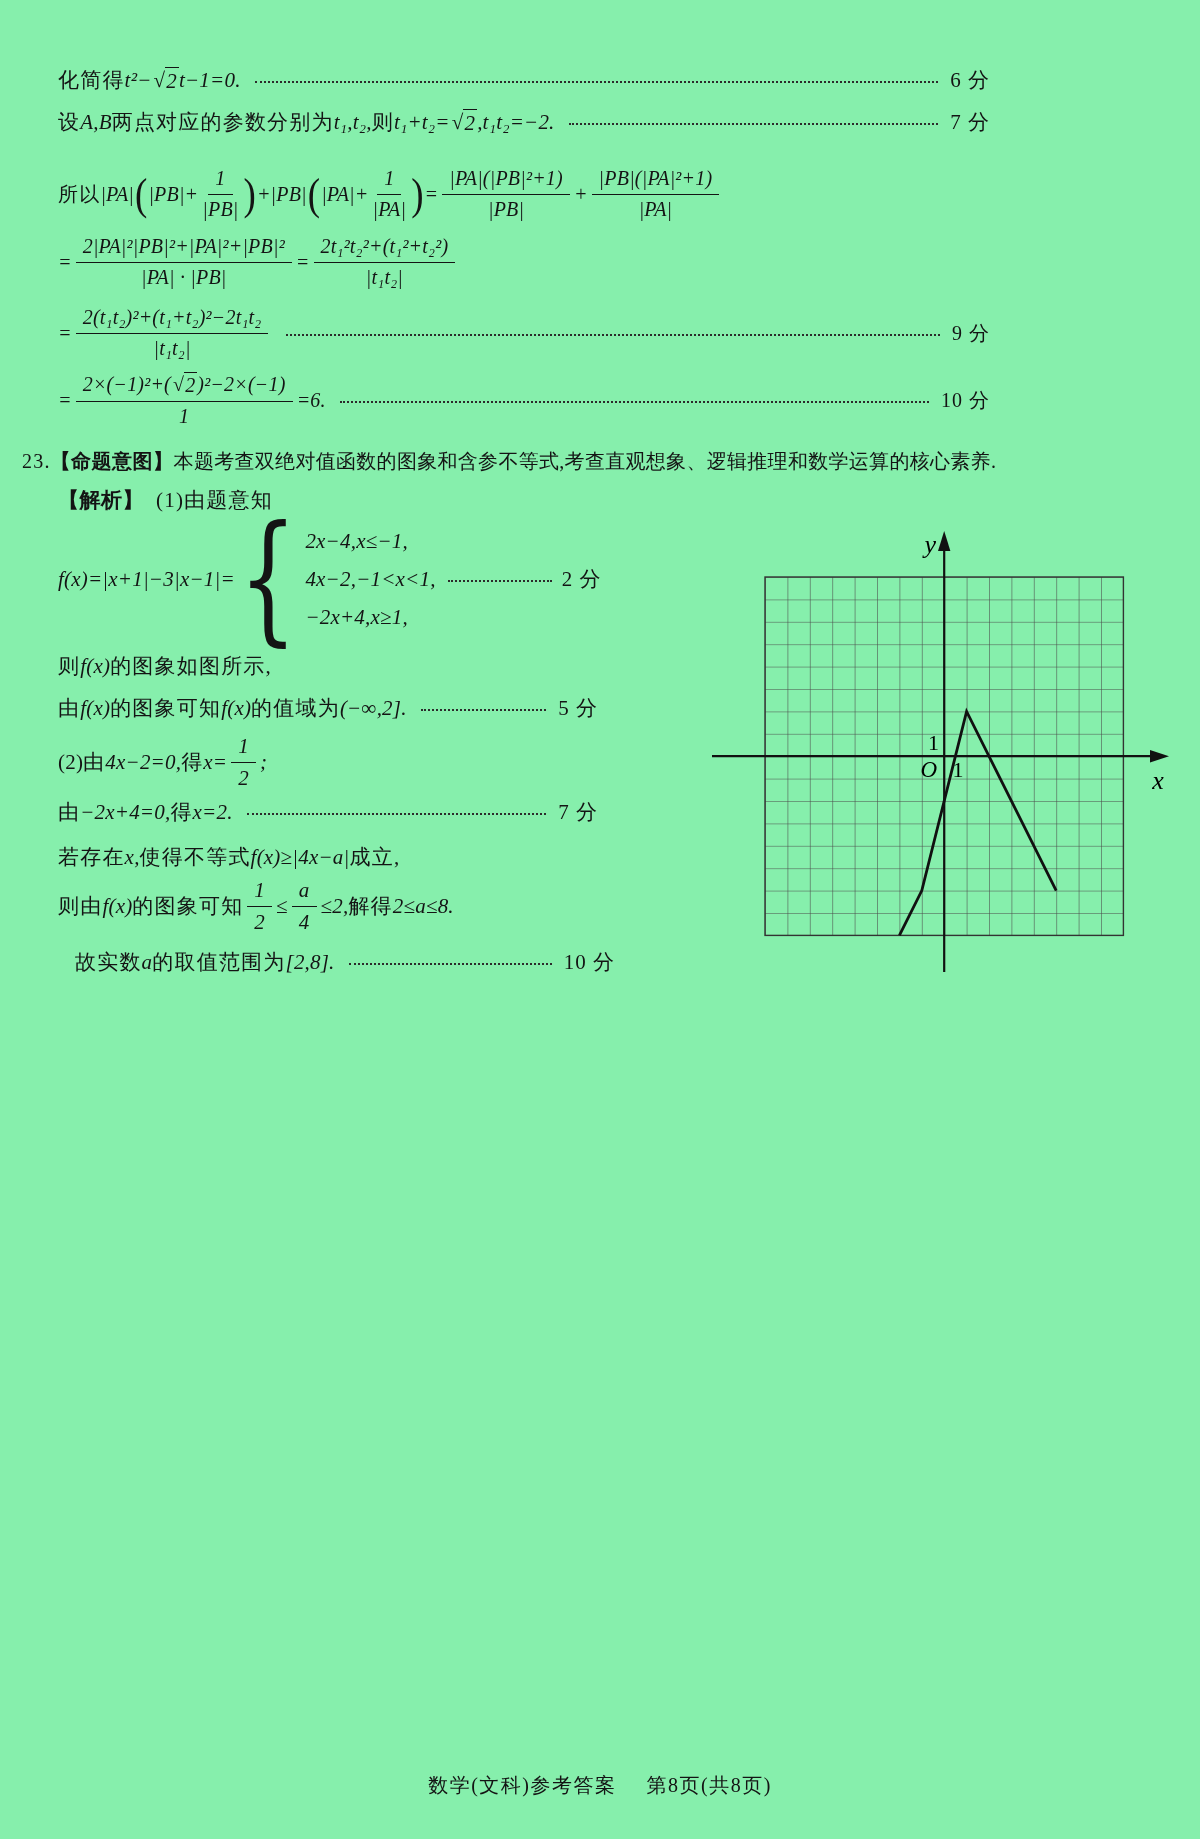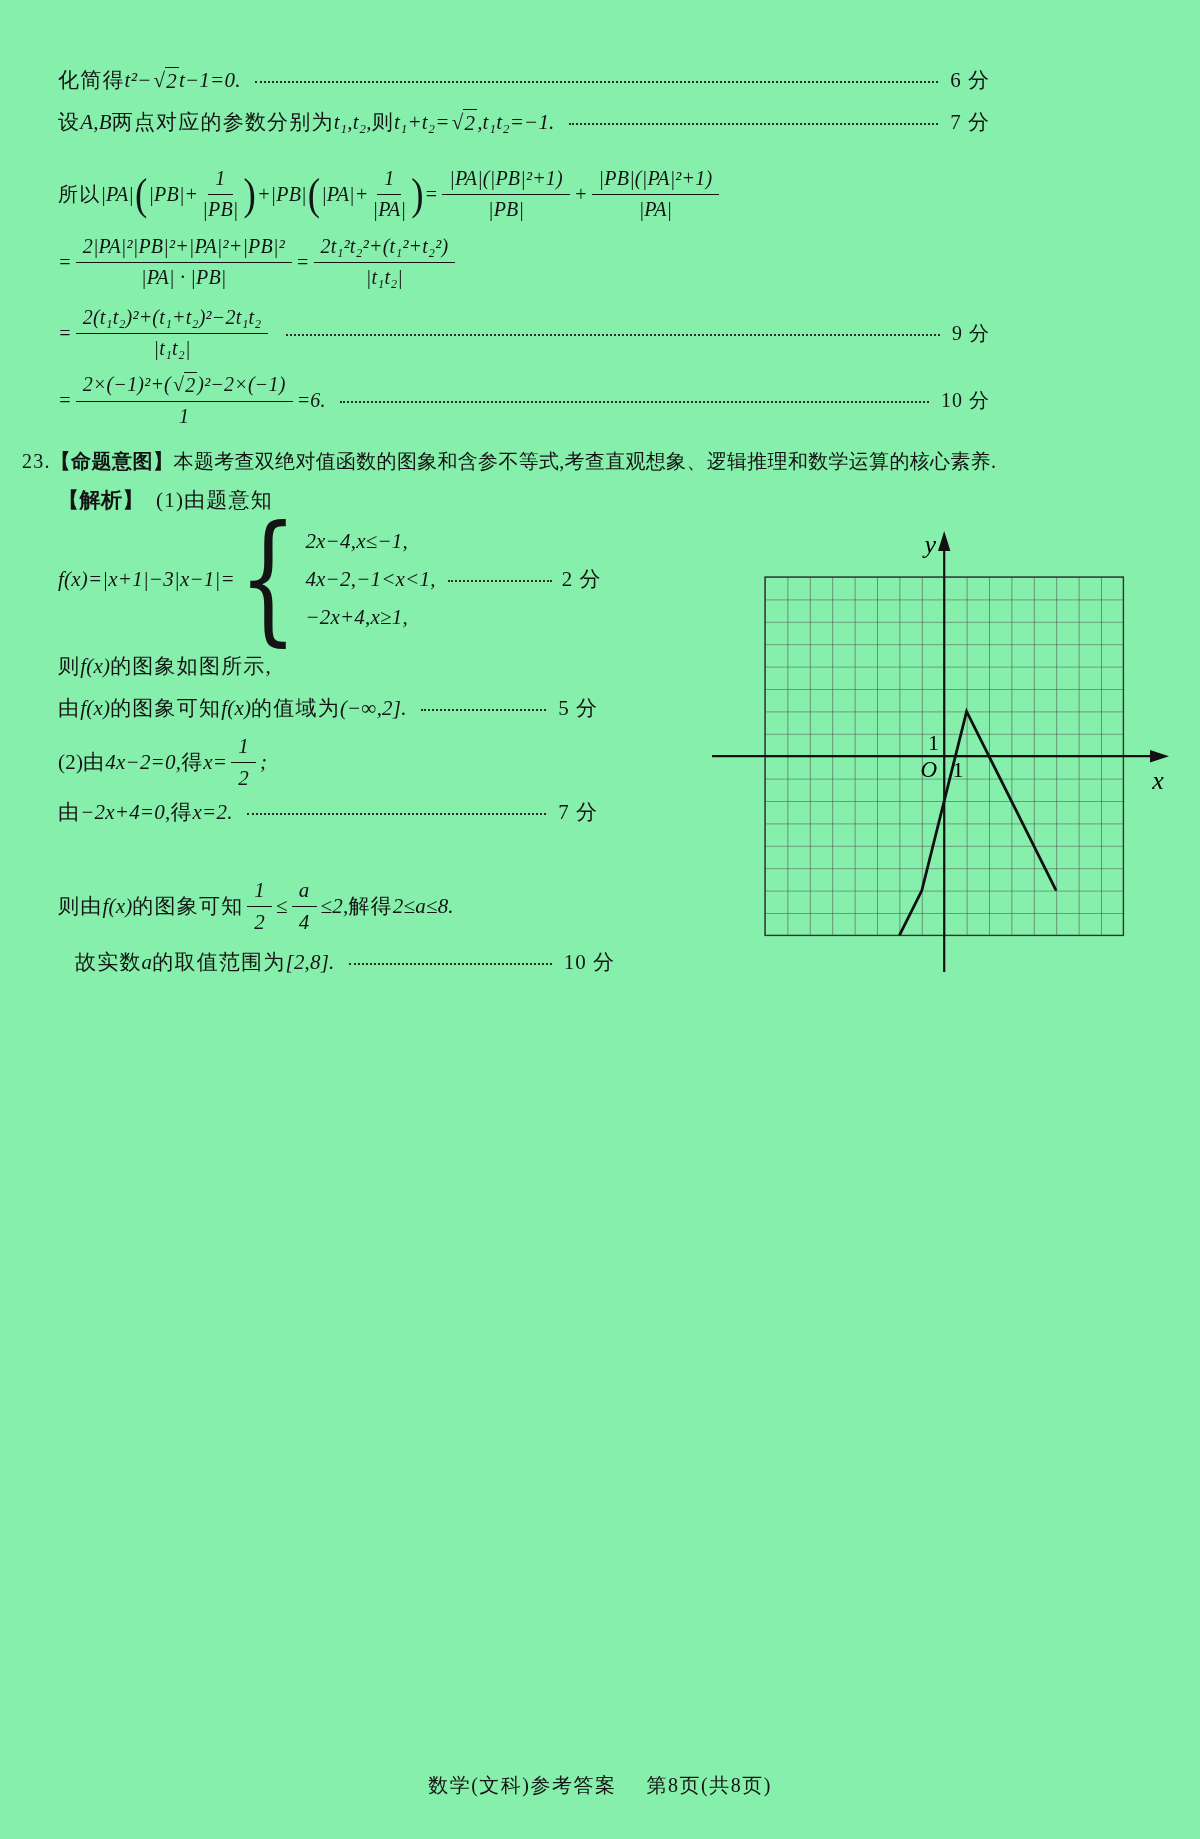--- a/index.html
+++ b/index.html
@@ -45,21 +45,21 @@
 
   <div class="row" style="left:58px;top:108px;width:932px;">
     <span class="cjk">设 </span>
     <span class="mi">A,B</span>
     <span class="cjk"> 两点对应的参数分别为 </span>
     <span class="mi">t₁,t₂,</span>
     <span class="cjk">则 </span>
     <span class="mi">t₁+t₂=</span>
     <span class="mi sq">√</span>
     <span class="mi rad">2</span>
-    <span class="mi">,t₁t₂=−1.</span>
+    <span class="mi">,t₁t₂=−2.</span>
     <span class="dots"></span>
     <span class="score cjk">7 分</span>
   </div>
 
   <div class="row tall" style="left:58px;top:152px;height:84px;font-size:20px;">
     <span class="cjk">所以</span>
     <span class="mi">|PA|</span>
     <span class="bigp">(</span>
     <span class="mi">|PB|+</span>
     <span class="frac">
@@ -185,20 +185,27 @@
 
   <div class="row" style="left:58px;top:798px;width:540px;">
     <span class="cjk">由</span>
     <span class="mi">−2x+4=0,</span>
     <span class="cjk">得 </span>
     <span class="mi">x=2.</span>
     <span class="dots"></span>
     <span class="score cjk">7 分</span>
   </div>
 
+  <div class="row" style="left:58px;top:843px;">
+    <span class="cjk">若存在 </span>
+    <span class="mi">x,</span>
+    <span class="cjk">使得不等式 </span>
+    <span class="mi">f(x)≥|4x−a|</span>
+    <span class="cjk">成立,</span>
+  </div>
 
   <div class="row tall" style="left:58px;top:876px;height:60px;">
     <span class="cjk">则由 </span>
     <span class="mi">f(x)</span>
     <span class="cjk">的图象可知</span>
     <span class="frac">
       <span class="fnum mi">1</span>
       <span class="fden mi">2</span>
     </span>
     <span class="mi">≤</span>

